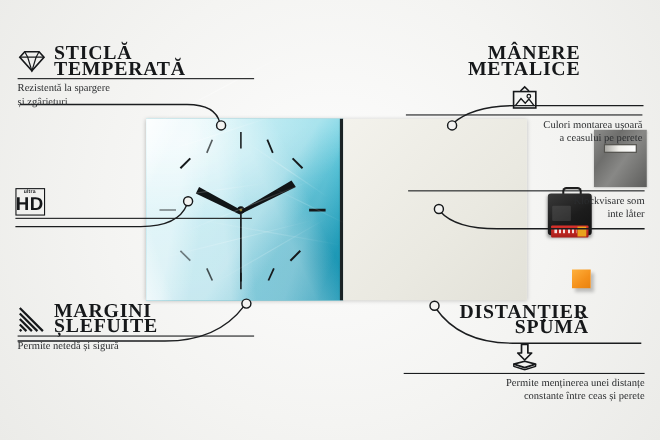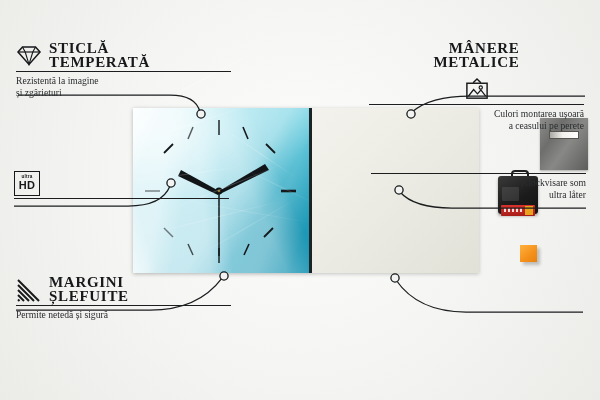--- a/index.html
+++ b/index.html
@@ -178,21 +178,21 @@
     align-items: center;
     gap: 7px;
     margin-bottom: 2px;
   }
   .callout.right .cal-head { justify-content: flex-end; flex-direction: column; }
   .callout.left  .cal-head { justify-content: flex-start; }
 
   .cal-title {
     font-family: "Liberation Serif", serif;
     font-weight: bold;
-    font-size: 15px;
+    font-size: 18px;
     letter-spacing: 0.7px;
     line-height: 13.5px;
     color: #16181a;
     text-transform: uppercase;
     white-space: pre-line;
   }
   .cal-rule {
     height: 1px;
     background: #1b1d1f;
     margin: 1px 0 3px 0;
@@ -227,21 +227,21 @@
   }
   .hd-badge .ultra {
     font-family: "Liberation Sans", sans-serif;
     font-size: 4.6px;
     font-weight: bold;
     letter-spacing: 0.2px;
     color: #16181a;
   }
   .hd-badge .hd {
     font-family: "Liberation Sans", sans-serif;
-    font-size: 11px;
+    font-size: 17px;
     font-weight: bold;
     letter-spacing: 0.3px;
     color: #16181a;
     margin-top: 0.5px;
   }
 
   
   #connectors {
     position: absolute;
     left: 0;
@@ -352,21 +352,21 @@
             <path d="M2,7 L6.5,2 H19.5 L24,7 L13,19.4 Z"></path>
             <path d="M2,7 H24" stroke-width="1.2"></path>
             <path d="M6.5,2 L9.2,7 L13,19.4 L16.8,7 L19.5,2" stroke-width="1.1"></path>
           </g>
         </svg>
       </span>
       <span class="cal-title">STICLĂ
 TEMPERATĂ</span>
     </div>
     <div class="cal-rule"></div>
-    <div class="cal-sub">Rezistentă la imagine
+    <div class="cal-sub">Rezistentă la spargere
 și zgârieturi</div>
   </div>
 
   <div class="callout left" style="left:14px; top:170px;">
     <div class="cal-head">
       <span class="cal-icon">
         <span class="hd-badge">
           <span class="ultra">ultra</span>
           <span class="hd">HD</span>
         </span>
@@ -411,17 +411,35 @@
       </span>
     </div>
     <div class="cal-rule"></div>
     <div class="cal-sub">Culori montarea ușoară
 a ceasului pe perete</div>
   </div>
 
   <div class="callout right" style="left:371px; top:172px;">
     <div class="cal-rule"></div>
     <div class="cal-sub">Klockvisare som
-ultra låter</div>
-  </div>
-
+inte låter</div>
+  </div>
+
+  <div class="callout right" style="left:367px; top:277px; width:219px;">
+    <div class="cal-head">
+      <span class="cal-title">DISTANȚIER
+SPUMĂ</span>
+      <span class="cal-icon">
+        <svg width="27" height="26" viewBox="0 0 27 26">
+          <g fill="none" stroke="#16181a" stroke-width="1.6" stroke-linejoin="round">
+            <path d="M10.5,1.6 h6 v8.2 h3.6 l-6.6,6.6 l-6.6,-6.6 h3.6 Z"></path>
+            <path d="M13.5,17.6 L3.2,20.3 L13.5,23.6 L23.8,20.3 Z"></path>
+            <path d="M3.2,20.3 v2.1 L13.5,25.6 L23.8,22.4 v-2.1" stroke-width="1.3"></path>
+          </g>
+        </svg>
+      </span>
+    </div>
+    <div class="cal-rule"></div>
+    <div class="cal-sub">Permite menținerea unei distanțe
+constante între ceas și perete</div>
+  </div>
 
 </div>
 
 </body></html>

